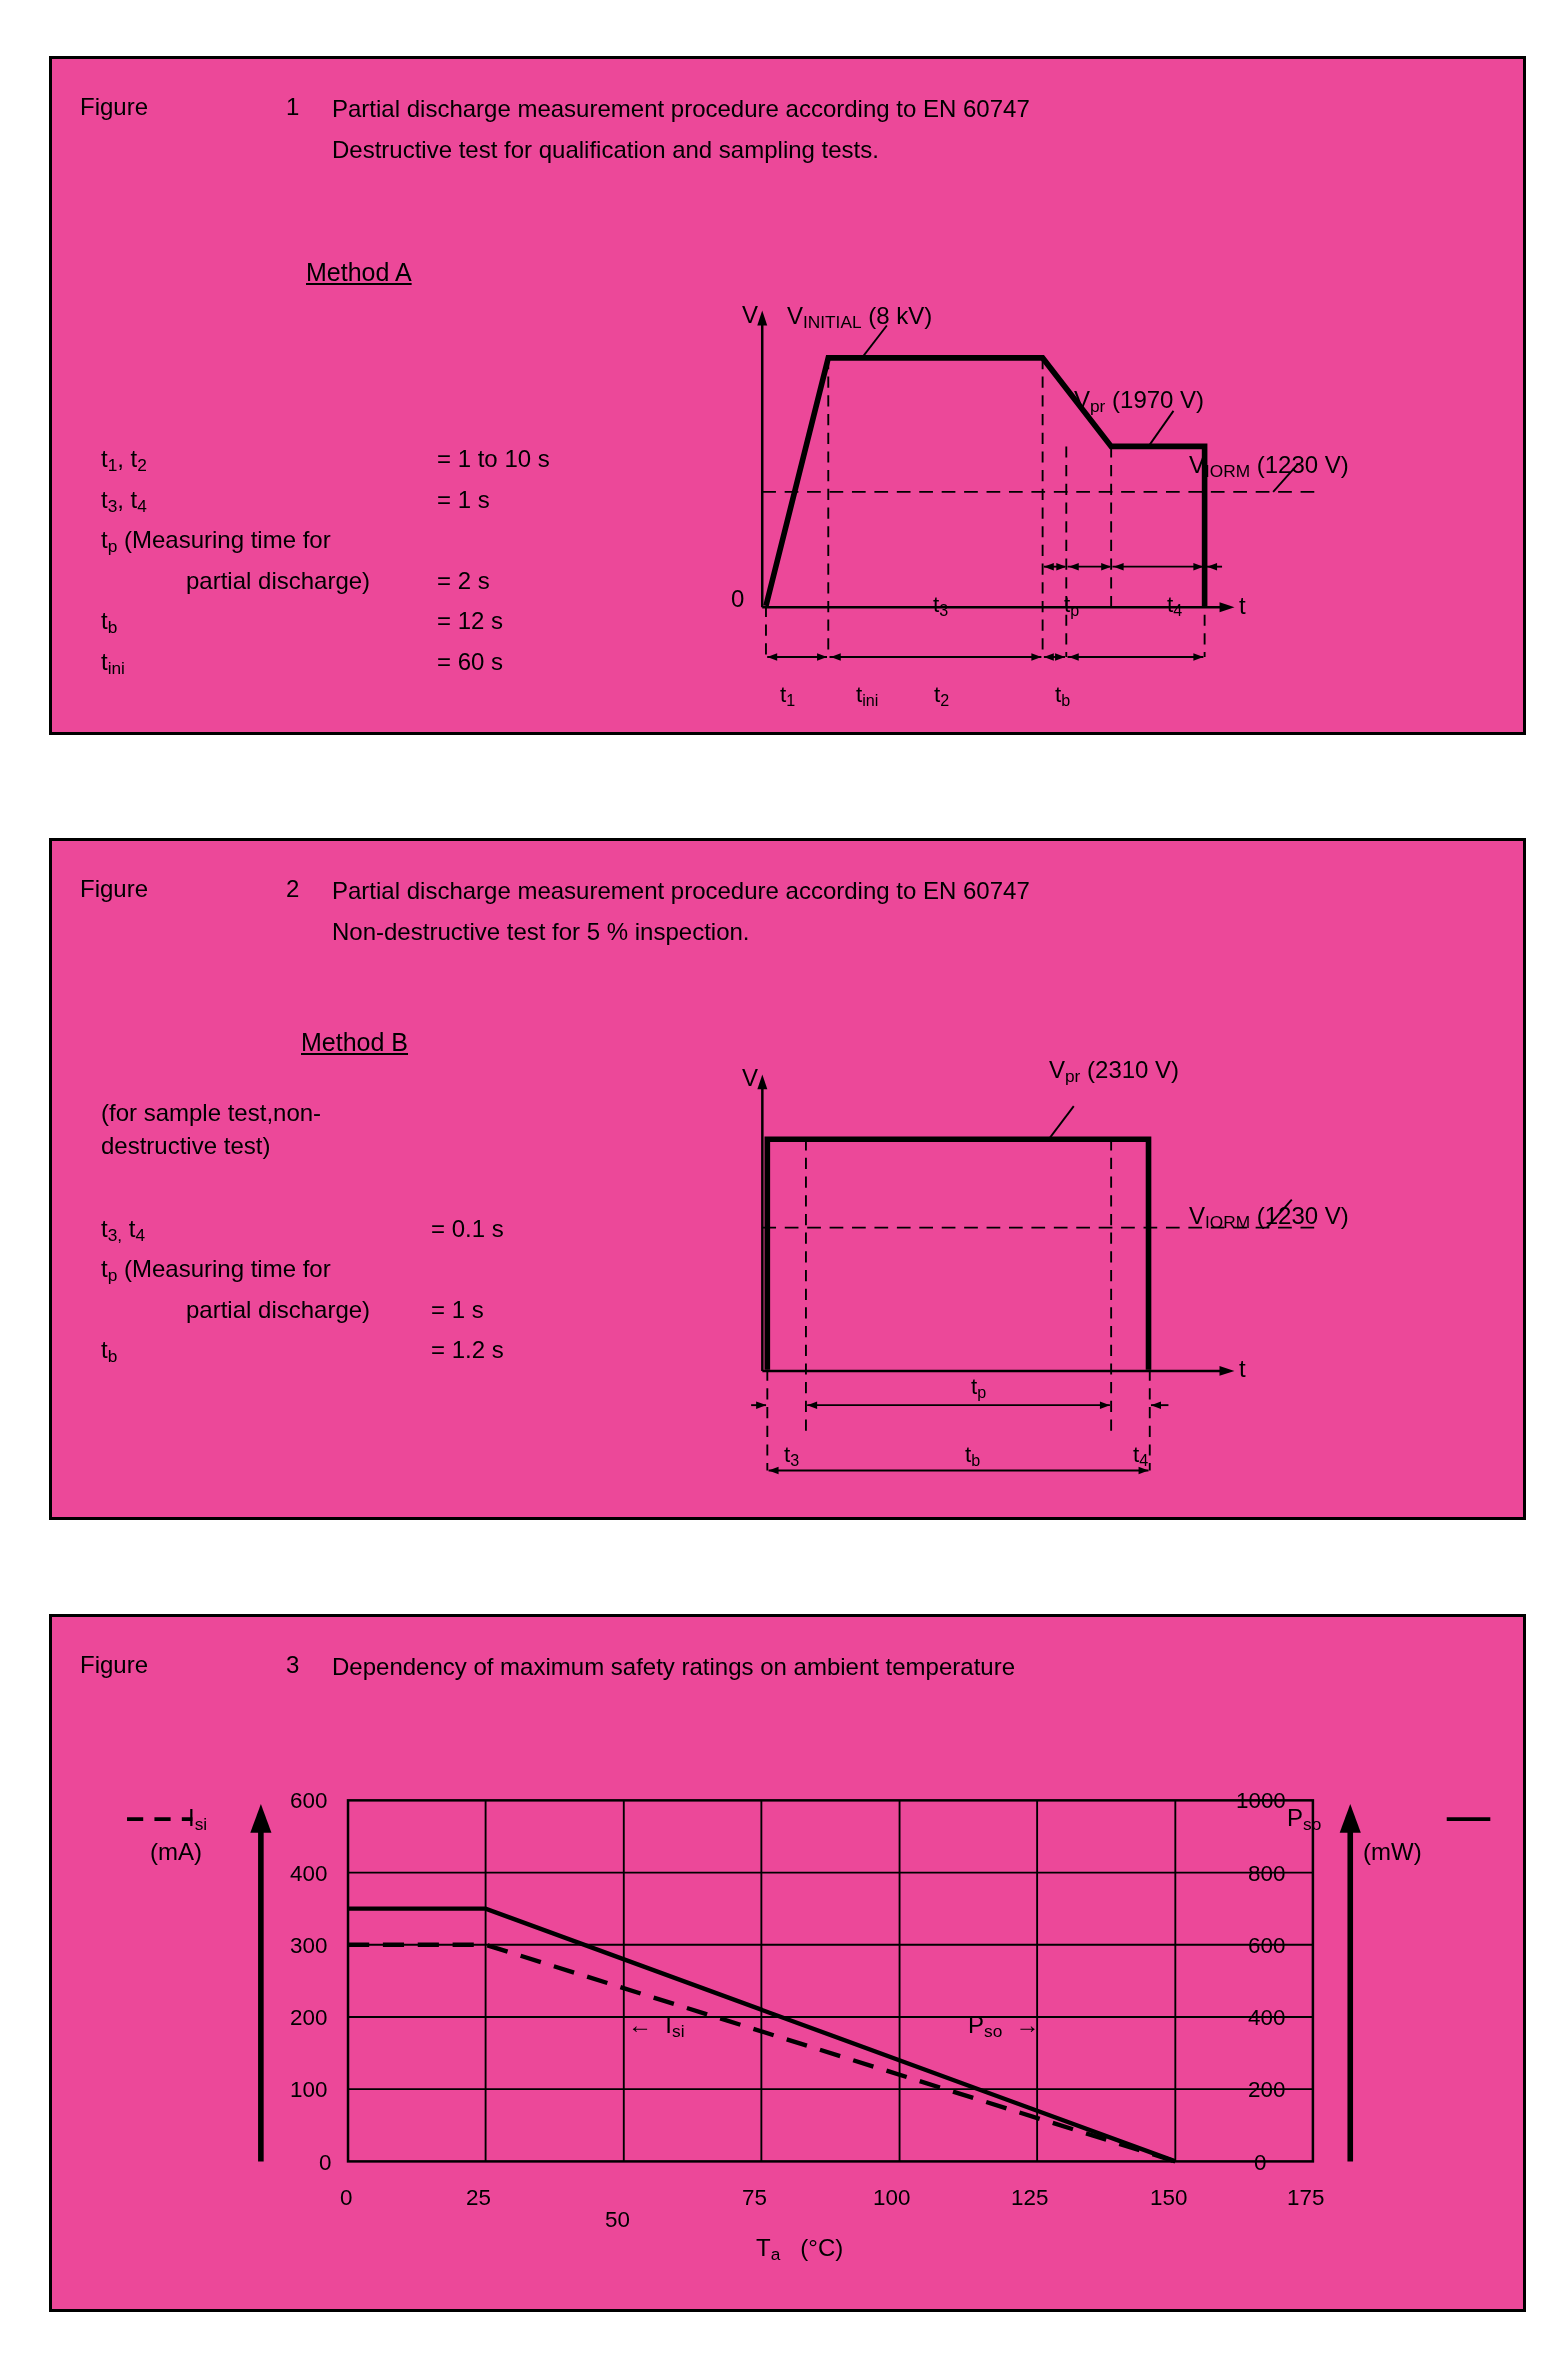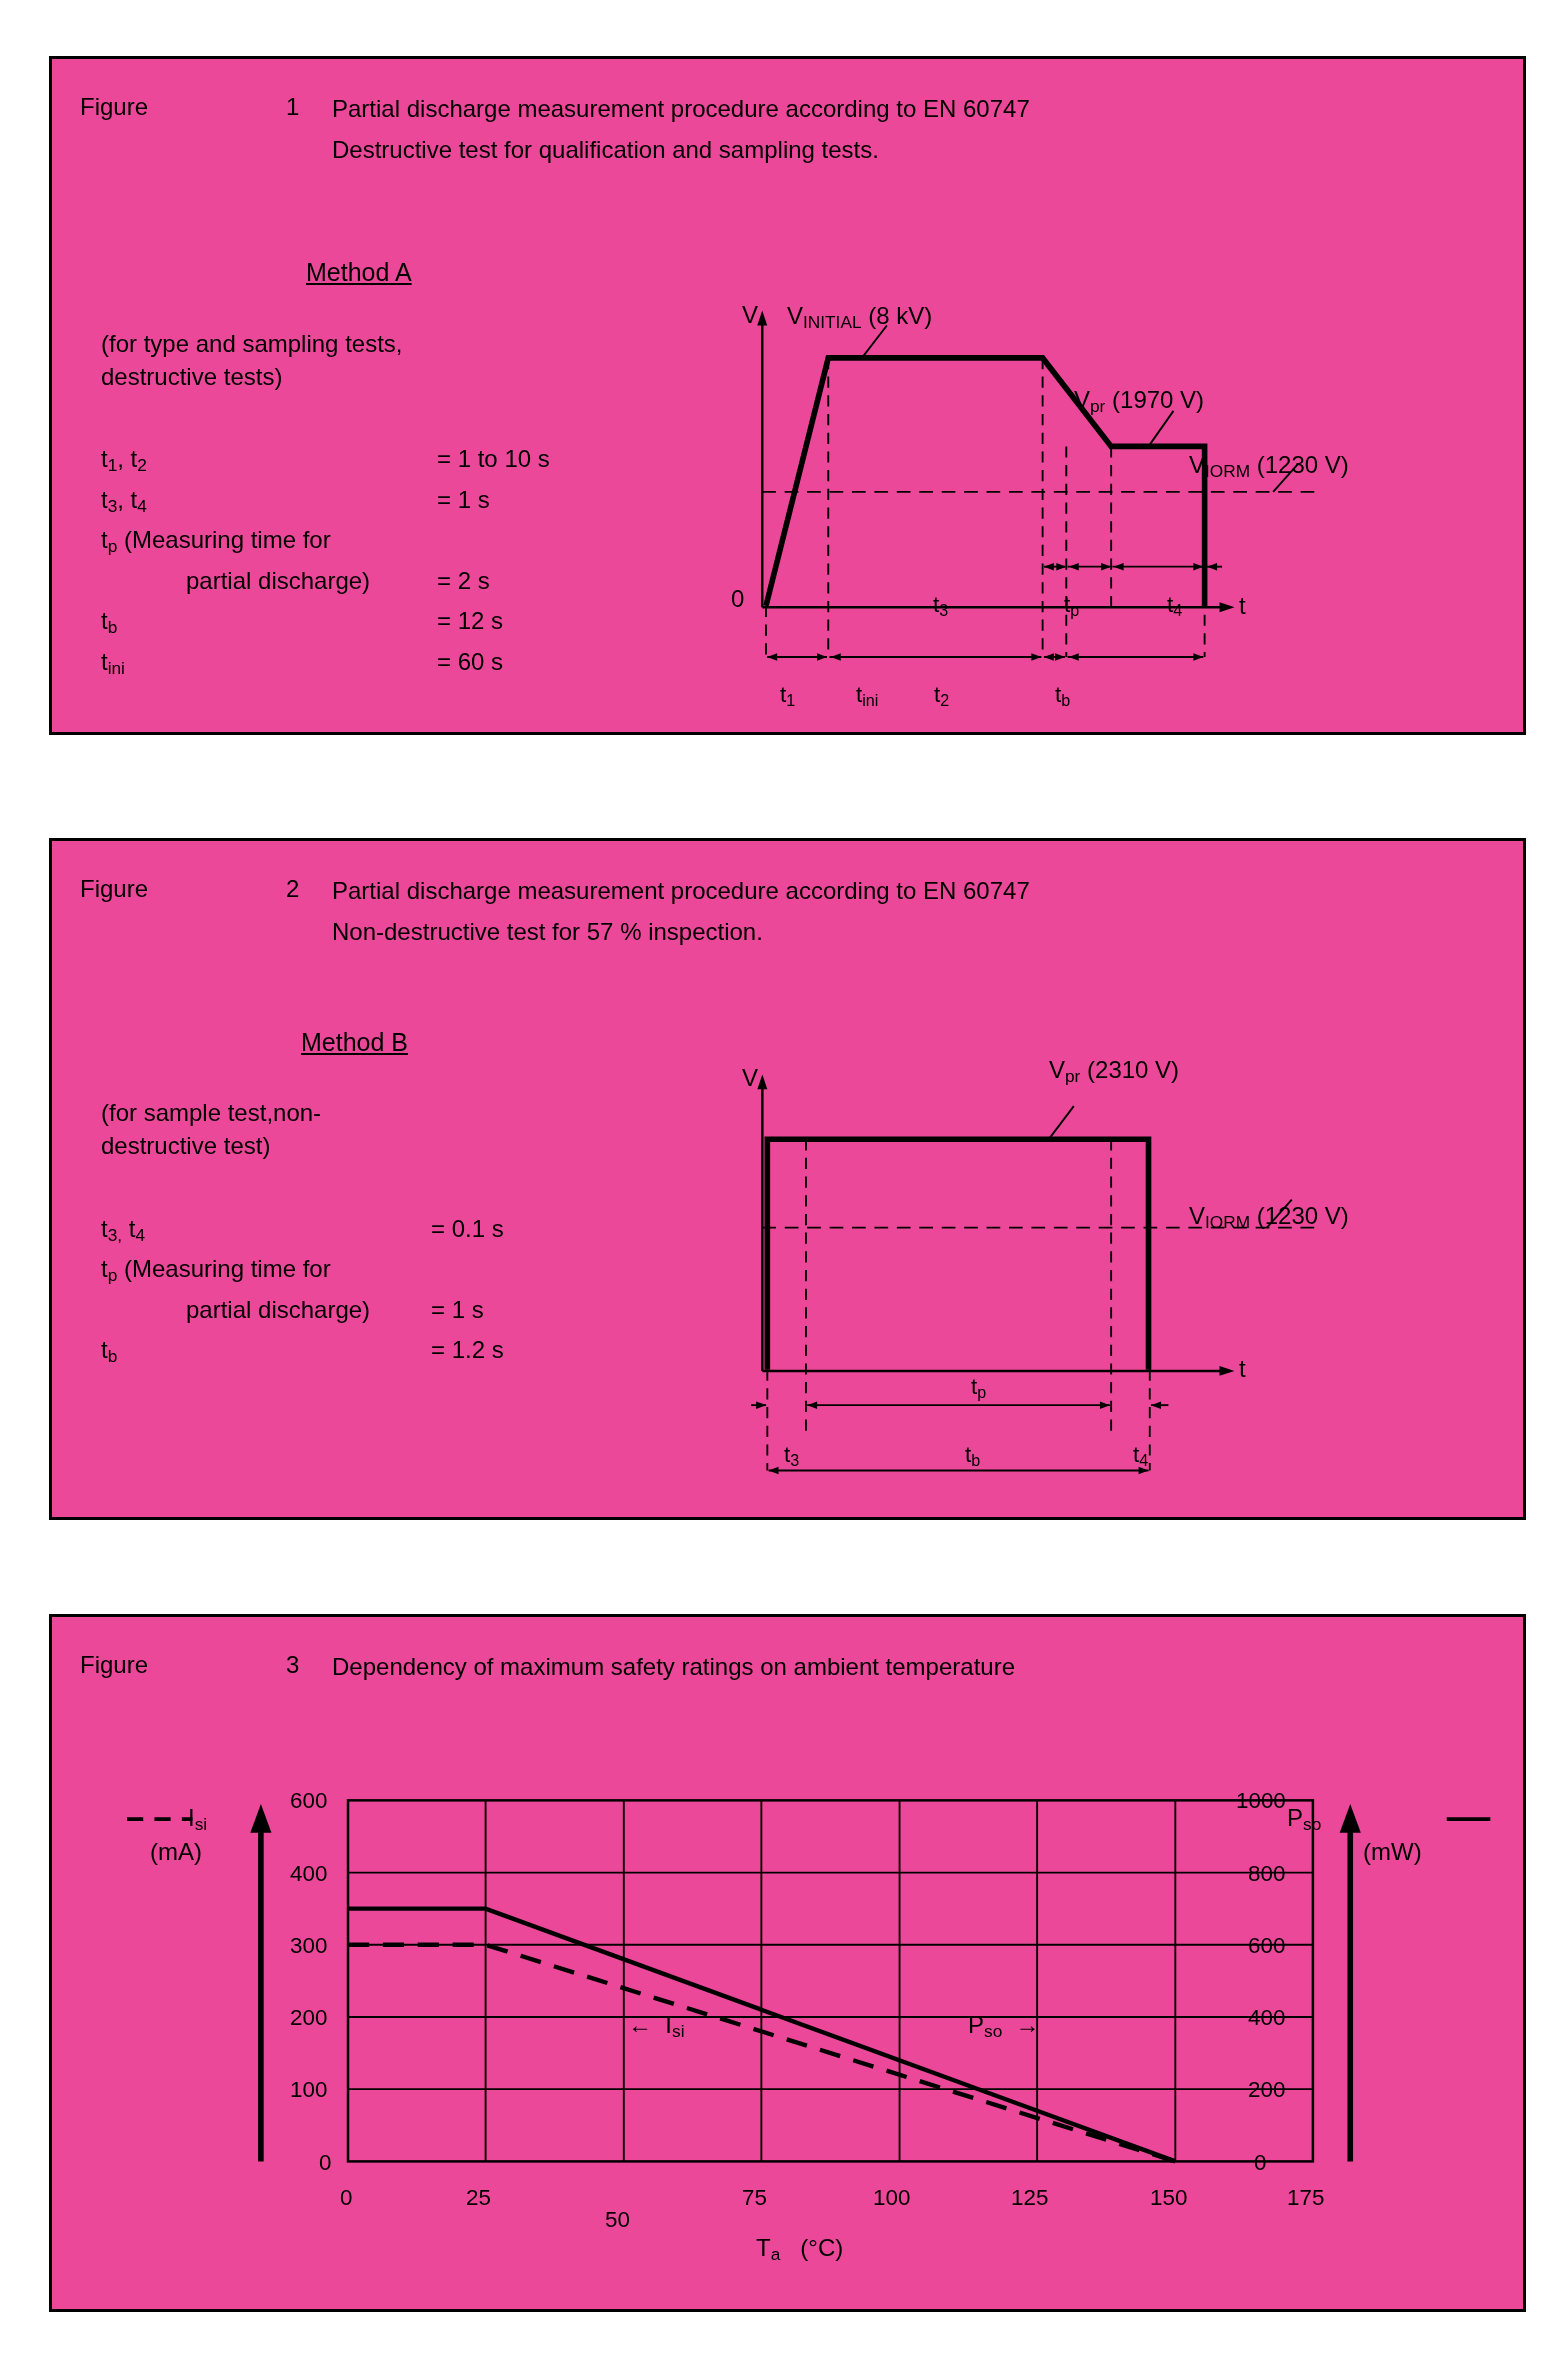--- a/index.html
+++ b/index.html
@@ -96,22 +96,20 @@
 
   <div class="panel" id="panel1">
 
     <div class="fig-label" style="left:28px; top:34px;">Figure</div>
     <div class="fig-num" style="left:234px; top:34px;">1</div>
     <div class="fig-title" style="left:280px; top:34px;">Partial discharge measurement procedure according to EN 60747</div>
     <div class="fig-title" style="left:280px; top:75px;">Destructive test for qualification and sampling tests.</div>
 
     <div class="method" style="left:254px; top:199px;">Method A</div>
 
-    <div class="note" style="left:49px; top:268px; width:436px;">(for type and sampling tests,
-destructive tests)</div>
 
     <div class="param-name" style="left:49px; top:386px;">t<sub>1</sub>, t<sub>2</sub></div>
     <div class="param-val" style="left:385px; top:386px;">= 1 to 10 s</div>
 
     <div class="param-name" style="left:49px; top:427px;">t<sub>3</sub>, t<sub>4</sub></div>
     <div class="param-val" style="left:385px; top:427px;">= 1 s</div>
 
     <div class="param-name" style="left:49px; top:467px;">t<sub>p</sub> (Measuring time for</div>
 
     <div class="param-name" style="left:134px; top:508px;">partial discharge)</div>
@@ -198,21 +196,21 @@
     <div class="tick-lbl" style="left:882px; top:623px;">t<sub>2</sub></div>
     <div class="tick-lbl" style="left:1003px; top:623px;">t<sub>b</sub></div>
 
   </div>
 
   <div class="panel" id="panel2">
 
     <div class="fig-label" style="left:28px; top:34px;">Figure</div>
     <div class="fig-num" style="left:234px; top:34px;">2</div>
     <div class="fig-title" style="left:280px; top:34px;">Partial discharge measurement procedure according to EN 60747</div>
-    <div class="fig-title" style="left:280px; top:75px;">Non-destructive test for 57 % inspection.</div>
+    <div class="fig-title" style="left:280px; top:75px;">Non-destructive test for 5 % inspection.</div>
 
     <div class="method" style="left:249px; top:187px;">Method B</div>
 
     <div class="note" style="left:49px; top:255px; width:436px;">(for sample test,non-
 destructive test)</div>
 
     <div class="param-name" style="left:49px; top:374px;">t<sub>3,</sub> t<sub>4</sub></div>
     <div class="param-val" style="left:379px; top:374px;">= 0.1 s</div>
 
     <div class="param-name" style="left:49px; top:414px;">t<sub>p</sub> (Measuring time for</div>

